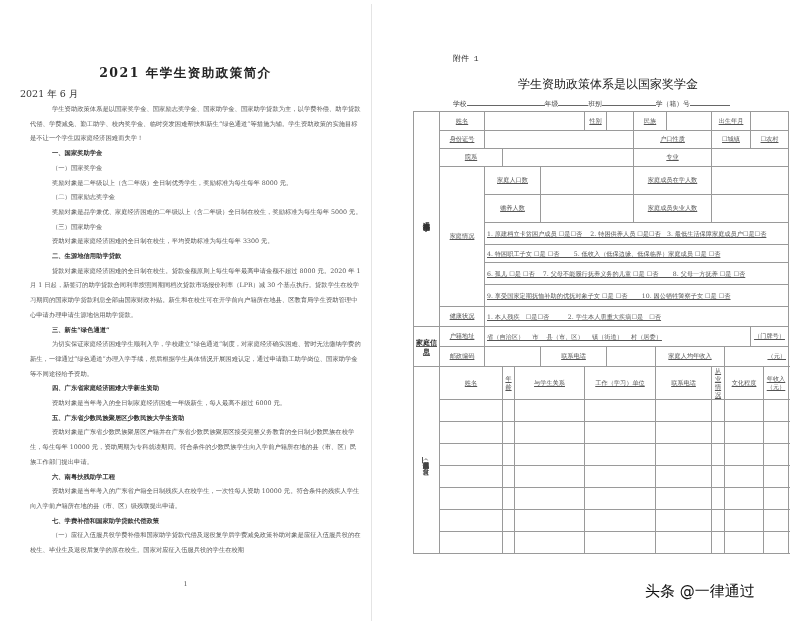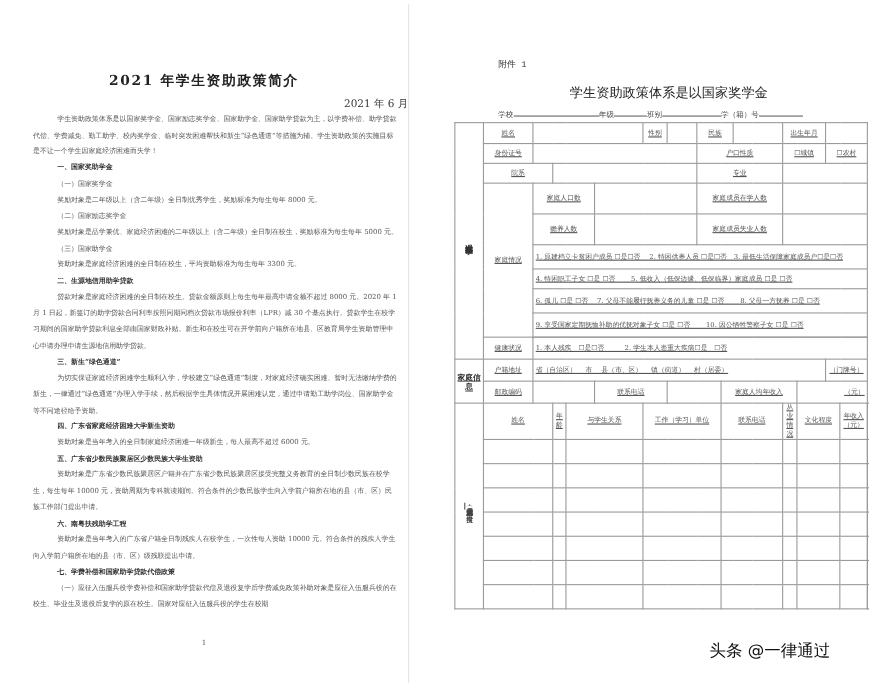--- a/index.html
+++ b/index.html
@@ -16,22 +16,22 @@
   .page-right {
     position: absolute; left: 373px; top: 0; width: 438px; height: 621px;
     background: #fff;
   }
   
   .doc-title {
     position: absolute; left: 0; width: 371px; top: 61px; text-align: center;
     font-size: 12.5px; color: #222; letter-spacing: 1.5px; font-weight: bold;
   }
   .doc-date {
-    position: absolute; left: 0; width: 371px; top: 84px; text-align: right;
-    font-size: 9.5px; color: #333;
+    position: absolute; left: 0; width: 371px; top: 84px; text-align: left;
+    font-size: 9.5px; color: #333; padding-left: 20px;
   }
   .doc-body {
     position: absolute; left: 30px; top: 98px; width: 332px;
     font-size: 6.3px; line-height: 14.7px; color: #555;
   }
   .doc-body p { margin: 0; }
   .doc-body .indent { text-indent: 22px; }
   .doc-body .h { text-indent: 22px; font-weight: bold; color: #333; }
   .doc-body .sub { text-indent: 22px; }
   .page-num {

